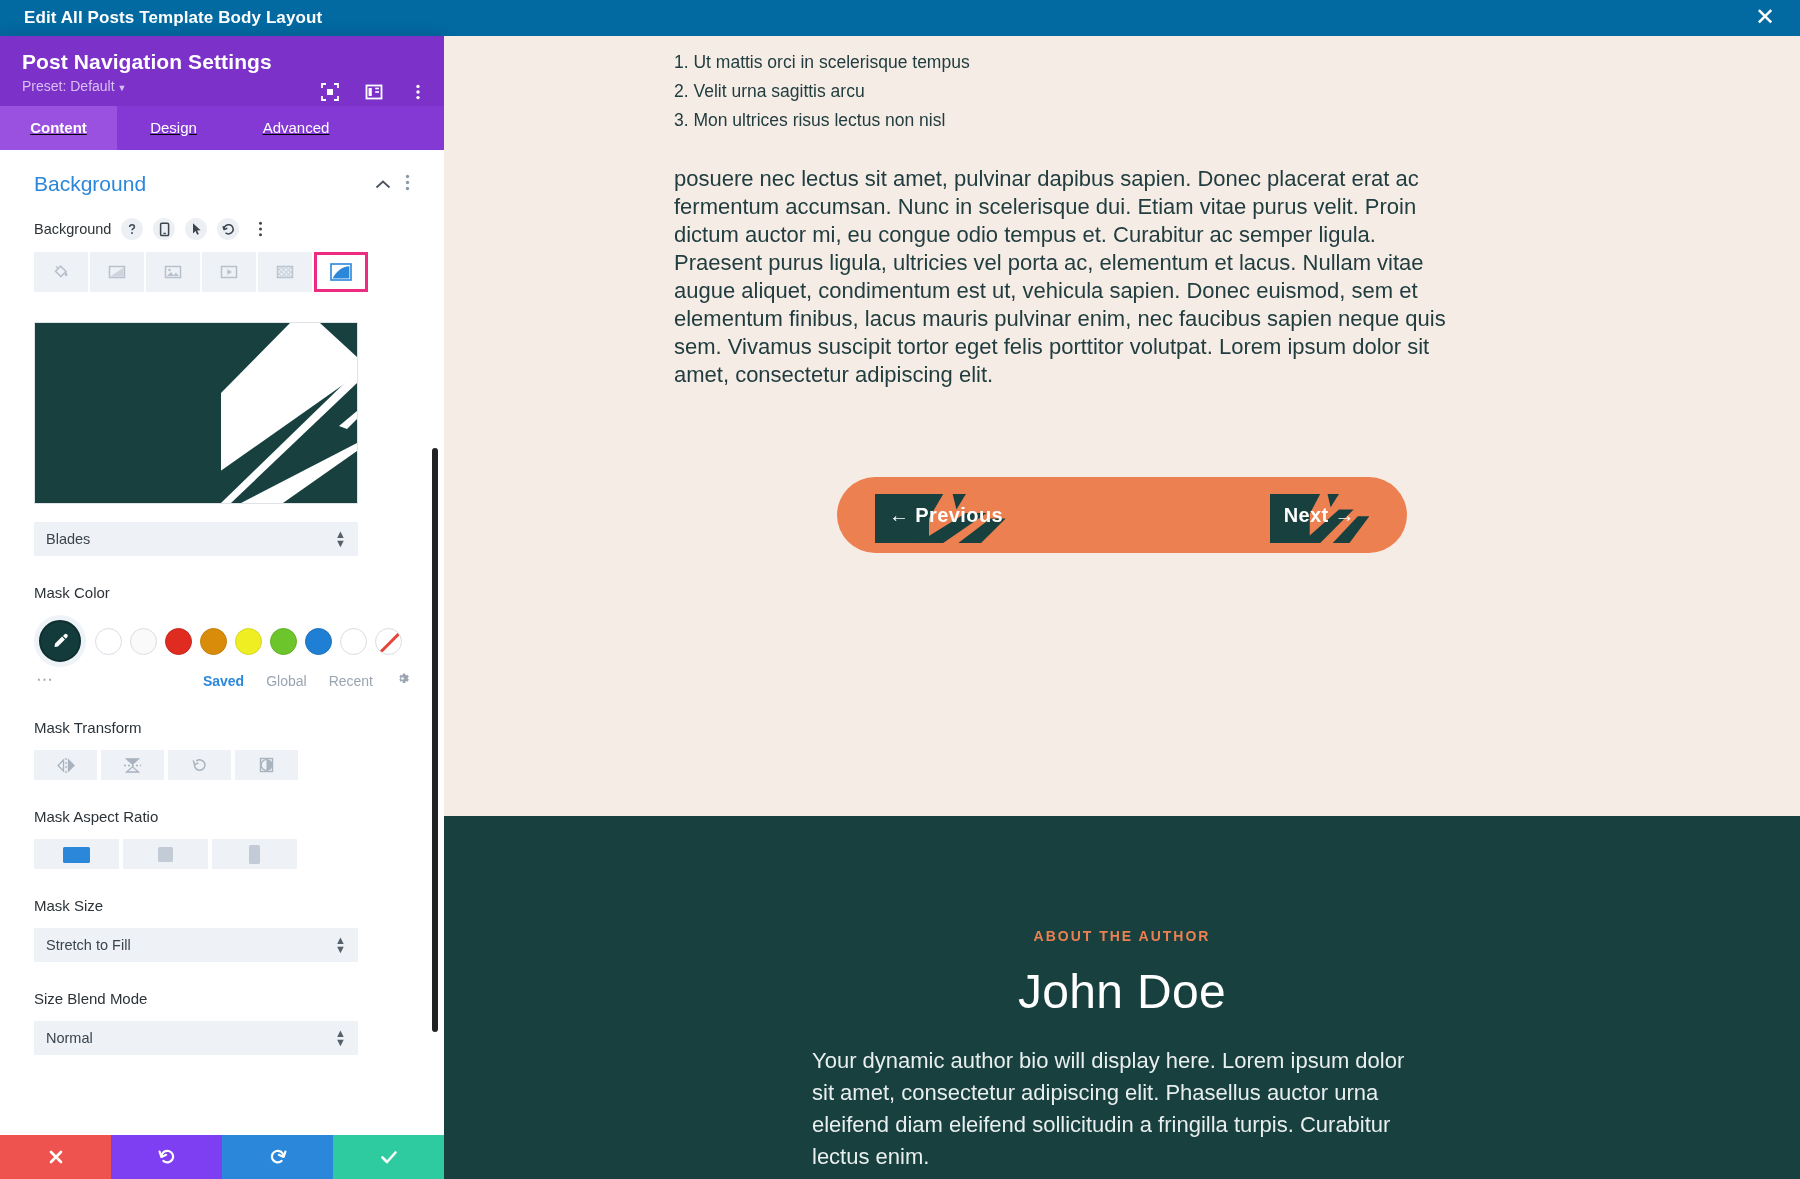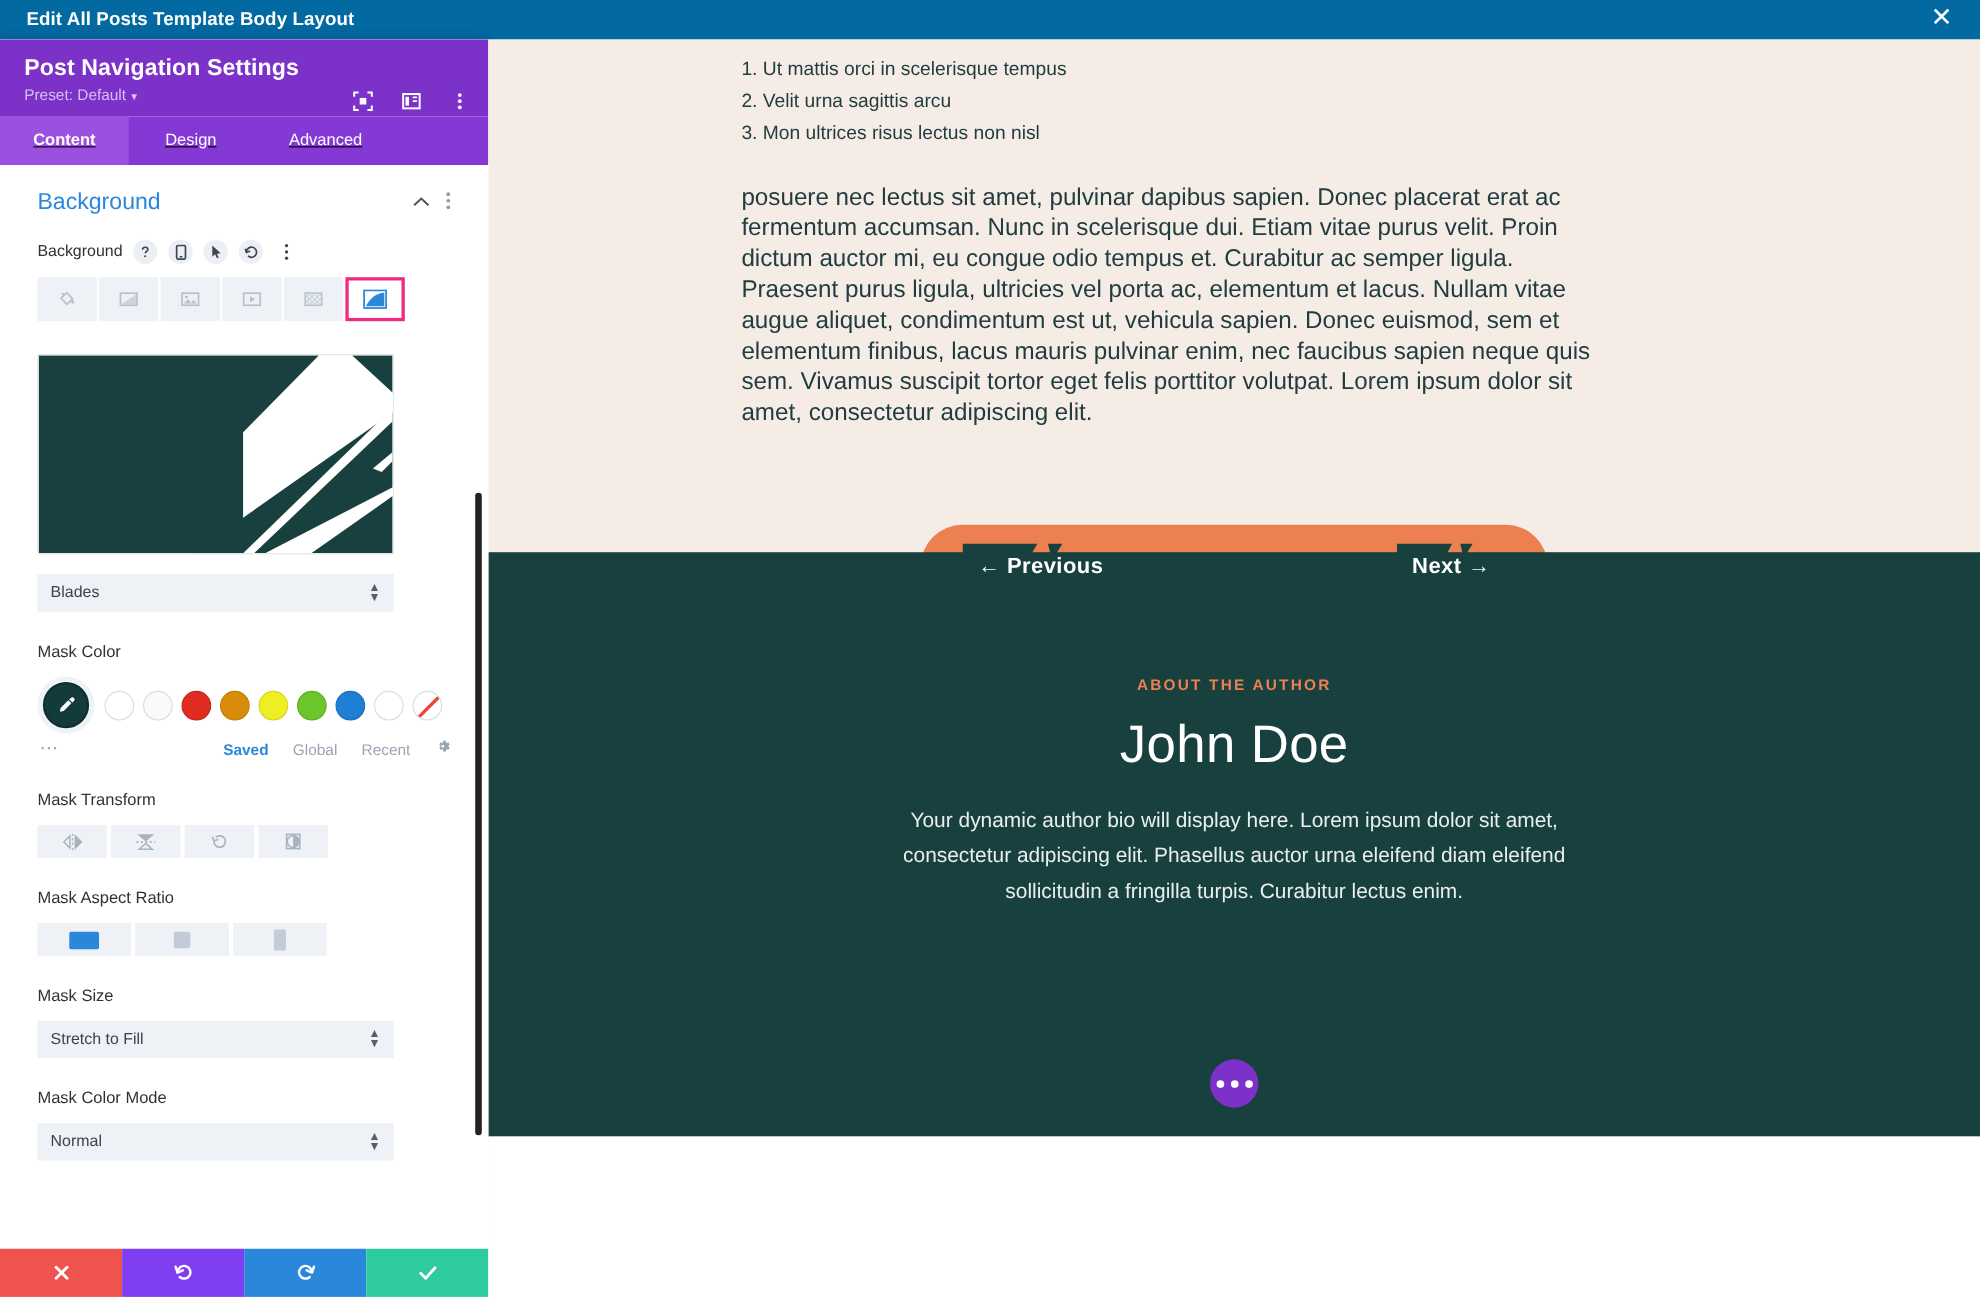--- a/index.html
+++ b/index.html
@@ -162,21 +162,21 @@
   .fbtn.redo   { background:#2b87da; }
   .fbtn.save   { background:#2ecba0; }
   .fbtn svg { display:block; }
 
   
   .preview {
     position:absolute; left:444px; top:36px; width:1356px; height:1143px;
     background:#fff; overflow:hidden;
   }
   .preview-top {
-    background:#f6ece6; padding: 12px 0 0 0; height:466px; position:relative;
+    background:#f6ece6; padding: 12px 0 0 0; height:780px; position:relative;
   }
   .prose { padding: 0 60px 0 230px; color:#1f3b3d; }
   .olist { list-style:none; margin-bottom:30px; }
   .olist li {
     font-size:17.5px; line-height:29px; color:#213d3f;
     font-family:"Liberation Sans", sans-serif;
   }
   .h6 { font-size:14px; color:#213d3f; margin:10px 0 22px 0; }
   .para {
     font-size:22px; line-height:28px; color:#213d3f; max-width:790px;
@@ -202,21 +202,21 @@
   }
   .about-eyebrow {
     color:#ed8050; font-size:14px; letter-spacing:2px; font-weight:bold;
     margin-top:112px;
   }
   .author-name {
     color:#fff; font-size:48px; font-weight:normal; margin-top:20px;
     letter-spacing:.3px;
   }
   .author-bio {
-    color:#e9eeee; font-size:19px; line-height:32px; text-align:center;
+    color:#e9eeee; font-size:22px; line-height:32px; 
     margin-top:26px; max-width:620px;
   }
   .fab {
     position:absolute; left:50%; transform:translateX(-50%); bottom:26px;
     width:44px; height:44px; border-radius:50%; background:#7c32c9;
     display:flex; align-items:center; justify-content:center; cursor:pointer;
   }
   .fab span {
     width:7px; height:7px; border-radius:50%; background:#fff; margin:0 3px;
     display:block;
@@ -478,21 +478,21 @@
               </svg>
           </div>
         </div>
 
         <div class="block-label">Mask Size</div>
         <div class="select">
           <span>Stretch to Fill</span>
           <span class="arrows">▲<br>▼</span>
         </div>
 
-        <div class="block-label">Mask Color Mode</div>
+        <div class="block-label">Size Blend Mode</div>
         <div class="select">
           <span>Normal</span>
           <span class="arrows">▲<br>▼</span>
         </div>
 
       </div>
       <div class="scrollbar"></div>
     </div>
 
     <div class="panel-foot">

